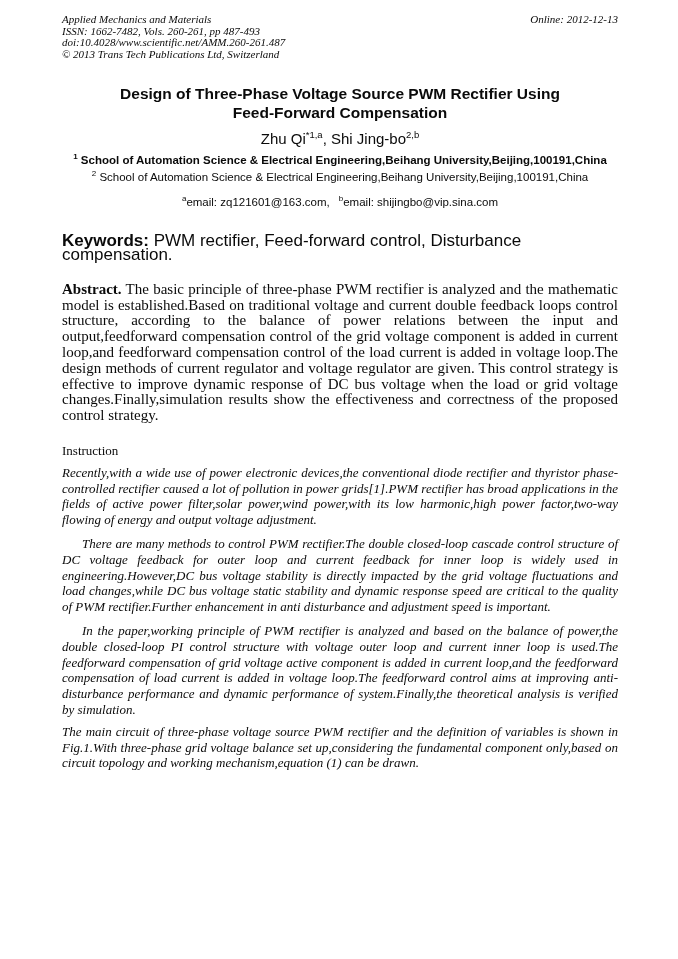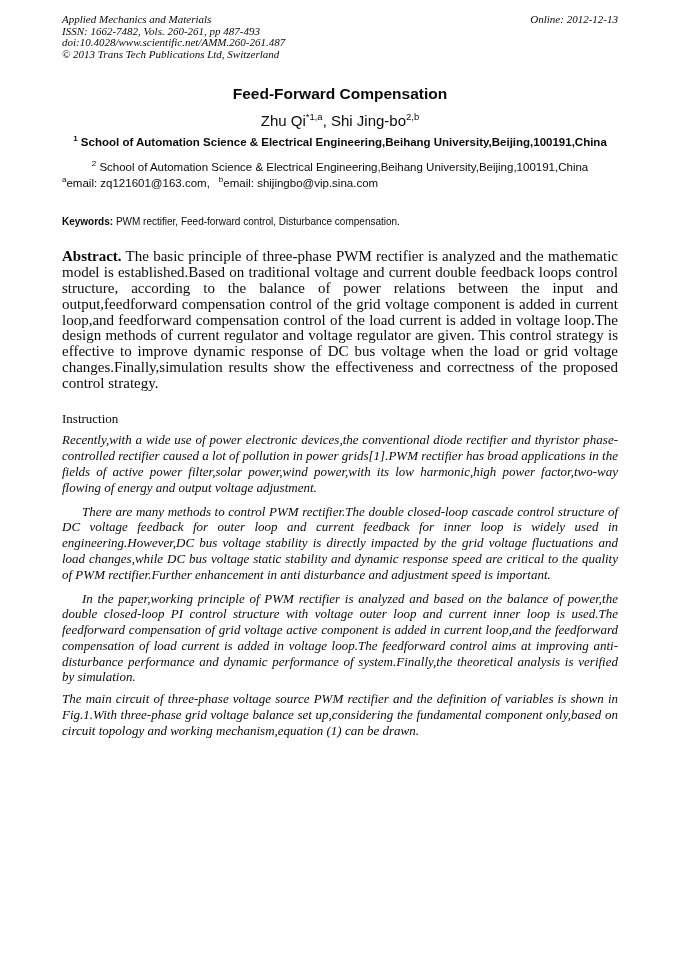--- a/index.html
+++ b/index.html
@@ -48,35 +48,36 @@
   .authors sup { font-size: 9.5px; margin-top: 9px; }
 
   .affil {
     text-align: center;
     font-family: "Liberation Sans", sans-serif;
     font-size: 11.5px;
     line-height: 13px;
   }
   .affil sup { font-size: 8px; }
   .affil-1 { margin-top: 3px; font-weight: bold; }
-  .affil-2 { margin-top: 8px; }
+  .affil-2 { }
 
   .emails {
-    text-align: left;
+    margin-top: 8px;
+    text-align: center;
     font-family: "Liberation Sans", sans-serif;
     font-size: 11.5px;
     line-height: 13px;
   }
   .emails sup { font-size: 8px; }
   .email-group-b { margin-left: 9px; }
 
   .keywords {
     margin-top: 25px;
     font-family: "Liberation Sans", sans-serif;
-    font-size: 10px;
+    font-size: 17px;
     line-height: 14px;
   }
   .keywords .kw-label { font-weight: bold; }
 
   
   .abstract {
     margin: 20px 0 0 0;
     font-size: 15px;
     line-height: 15.8px;
     text-align: justify;
@@ -110,20 +111,21 @@
     <div class="header-left">
       <div>Applied Mechanics and Materials</div>
       <div>ISSN: 1662-7482, Vols. 260-261, pp 487-493</div>
       <div>doi:10.4028/www.scientific.net/AMM.260-261.487</div>
       <div>© 2013 Trans Tech Publications Ltd, Switzerland</div>
     </div>
     <div class="header-right">Online: 2012-12-13</div>
   </div>
 
   <div class="title">
+    <div>Design of Three-Phase Voltage Source PWM Rectifier Using</div>
     <div>Feed-Forward Compensation</div>
   </div>
 
   <div class="authors"><span>Zhu Qi</span><sup>*1,a</sup><span>, </span><span>Shi Jing-bo</span><sup>2,b</sup></div>
 
   <div class="affil affil-1"><sup>1</sup><span> School of Automation Science &amp; Electrical Engineering,Beihang University,Beijing,100191,China</span></div>
 
   <div class="affil affil-2"><sup>2</sup><span> School of Automation Science &amp; Electrical Engineering,Beihang University,Beijing,100191,China</span></div>
 
   <div class="emails"><span class="email-group-a"><sup>a</sup><span>email: zq121601@163.com,</span></span><span class="email-group-b"><sup>b</sup><span>email: shijingbo@vip.sina.com</span></span></div>

